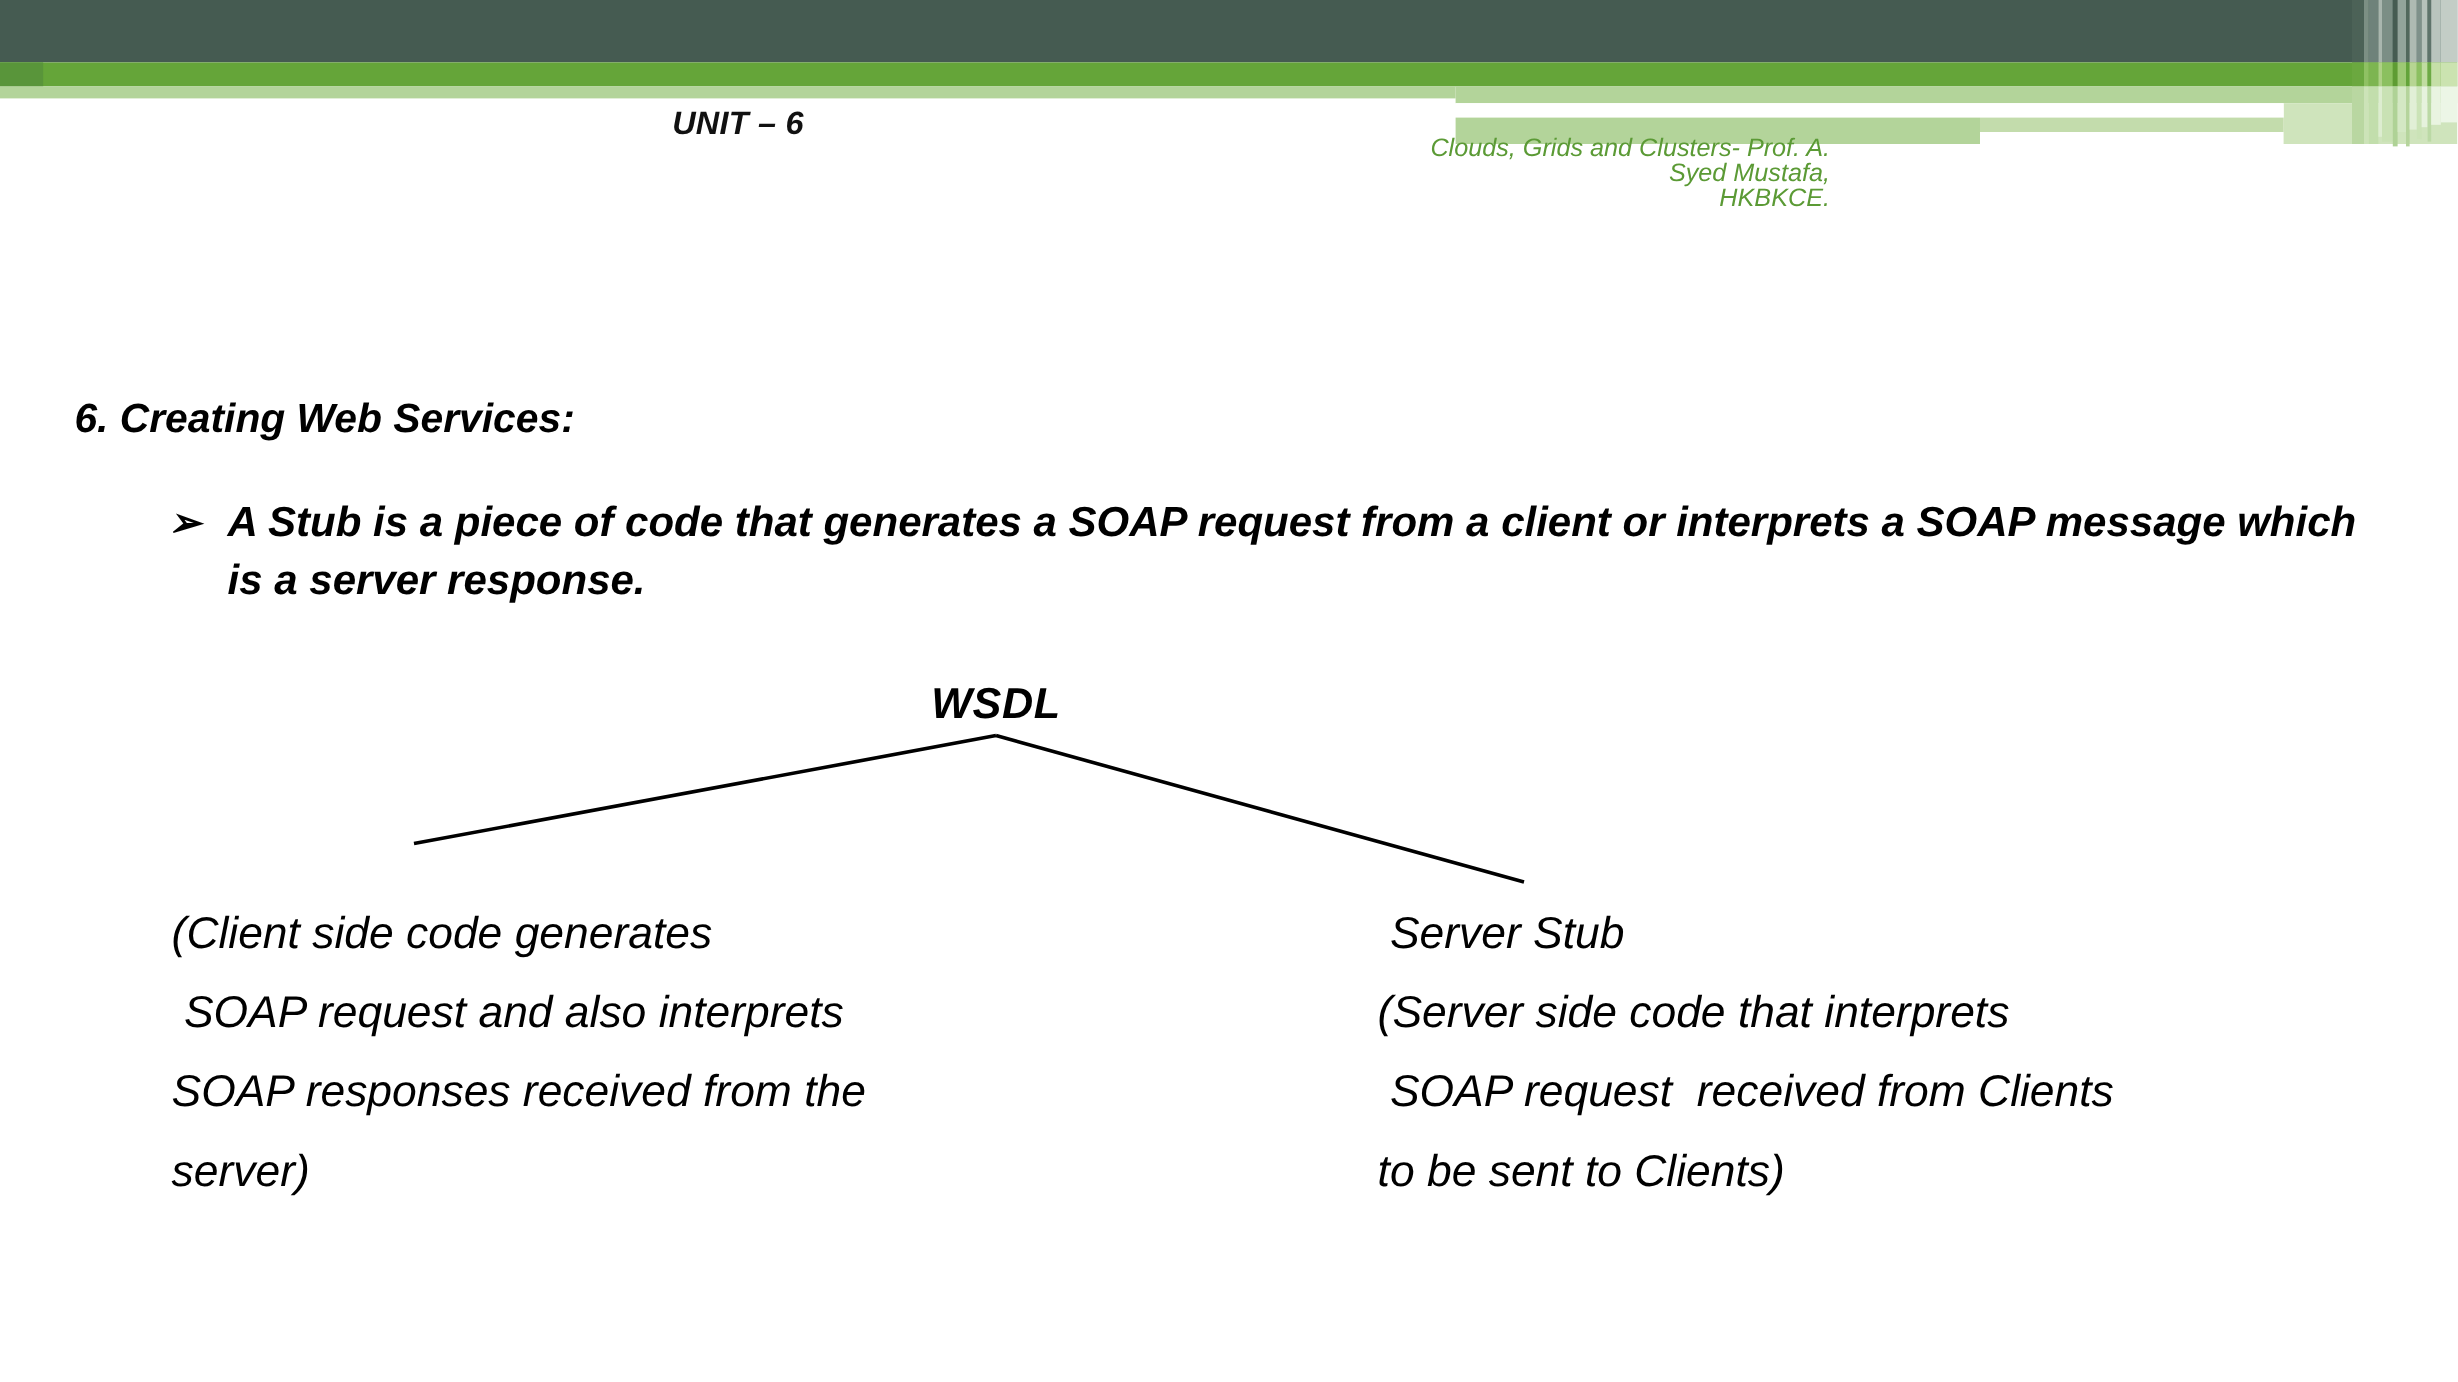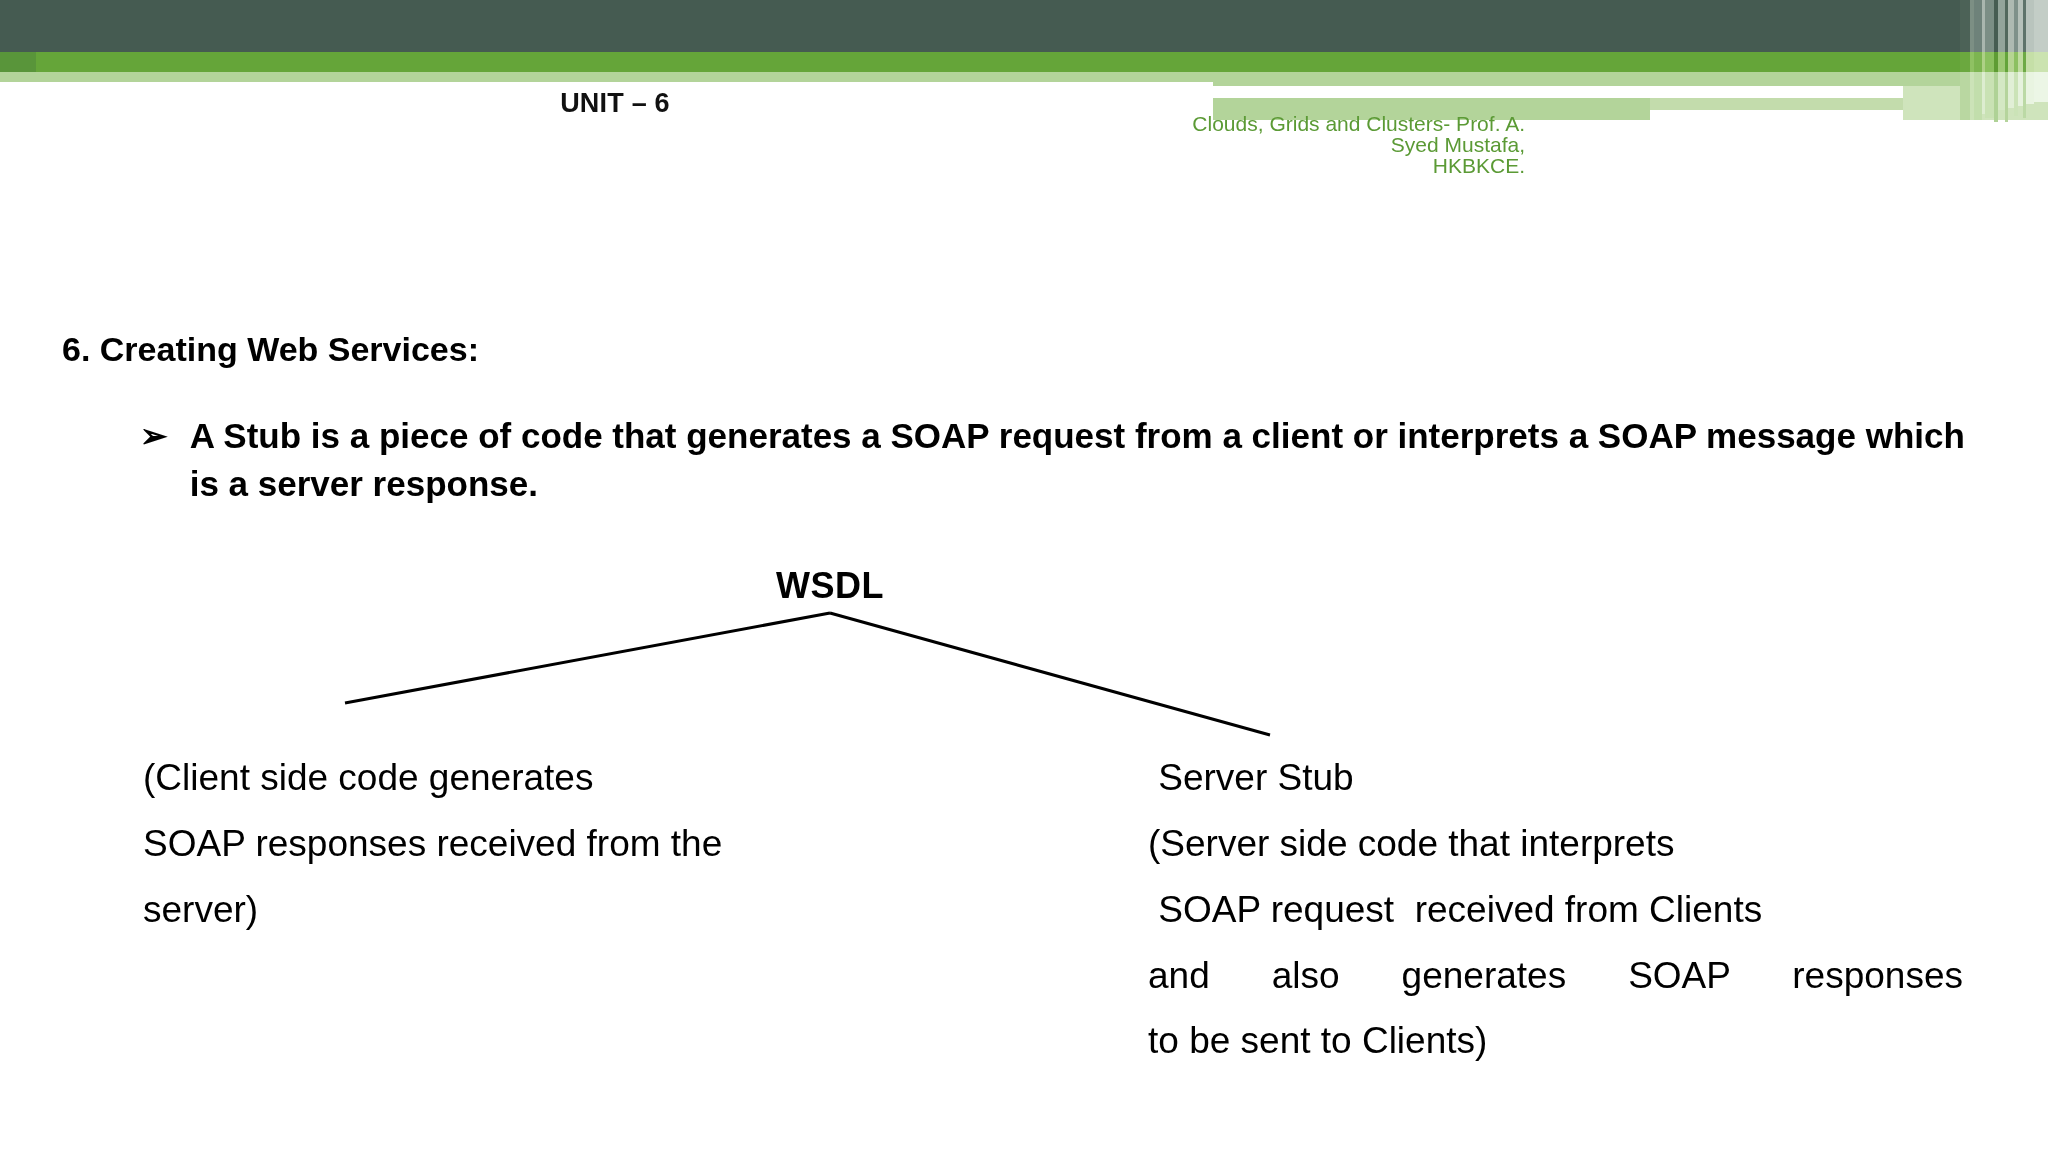--- a/index.html
+++ b/index.html
@@ -11,20 +11,21 @@
     background: #ffffff;
     font-family: "Liberation Sans", sans-serif;
   }
 
   #slide {
     position: relative;
     width: 2048px;
     height: 1152px;
     background: #ffffff;
     overflow: hidden;
+    font-style: italic;
   }
 
   
   .banner { position: absolute; top: 0; left: 0; width: 2048px; height: 130px; }
 
   .band-dark {
     position: absolute; top: 0; left: 0;
     width: 2048px; height: 52px;
     background: #455B51;
   }
@@ -291,25 +292,25 @@
 
   <div class="wsdl-label">WSDL</div>
 
   <svg class="diagram-svg" viewBox="0 0 1050 160">
     <line x1="530" y1="13" x2="45" y2="103" stroke="#000000" stroke-width="3"></line>
     <line x1="530" y1="13" x2="970" y2="135" stroke="#000000" stroke-width="3"></line>
   </svg>
 
   <div class="col col-left">
     <div class="line">(Client side code generates</div>
+    <div class="line"> SOAP request and also interprets</div>
     <div class="line">SOAP responses received from the</div>
     <div class="line">server)</div>
   </div>
 
   <div class="col col-right">
     <div class="line"> Server Stub</div>
     <div class="line">(Server side code that interprets</div>
     <div class="line"> SOAP request  received from Clients</div>
-    <div class="justified">and also generates SOAP responses</div>
     <div class="line last-line">to be sent to Clients)</div>
   </div>
 
 </div>
 
 </body></html>

